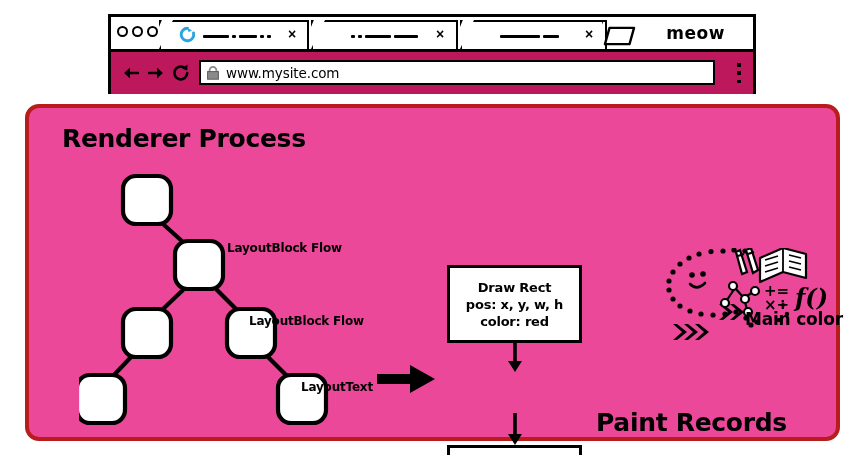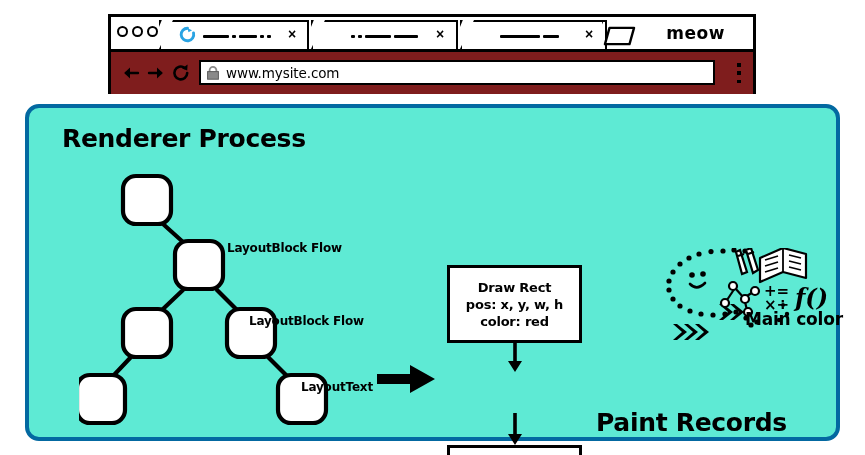--- a/index.html
+++ b/index.html
@@ -157,21 +157,21 @@
     font-weight: 700;
     letter-spacing: 0.5px;
     color: #000;
     font-family: "DejaVu Sans", sans-serif;
   }
 
   
   #url-bar-row {
     position: relative;
     height: 42px;
-    background: #7f1d1d;
+    background: #be185d;
   }
   .nav-btn {
     position: absolute;
     top: 11px;
     width: 20px;
     height: 20px;
     color: #000;
   }
   #back-button  { left: 10px; }
   #forward-button { left: 35px; }
@@ -220,24 +220,24 @@
     background: #000;
   }
 
   
   #renderer-frame {
     position: absolute;
     left: 25px;
     top: 104px;
     width: 815px;
     height: 337px;
-    border: 4px solid #0369a1;
+    border: 4px solid #b91c1c;
     border-radius: 14px;
     box-sizing: border-box;
-    background: #5eead4;
+    background: #ec4899;
   }
   #renderer-title {
     position: absolute;
     left: 33px;
     top: 16px;
     font-size: 25px;
     font-weight: 700;
     color: #000;
     letter-spacing: -0.3px;
     font-family: "DejaVu Sans", sans-serif;

